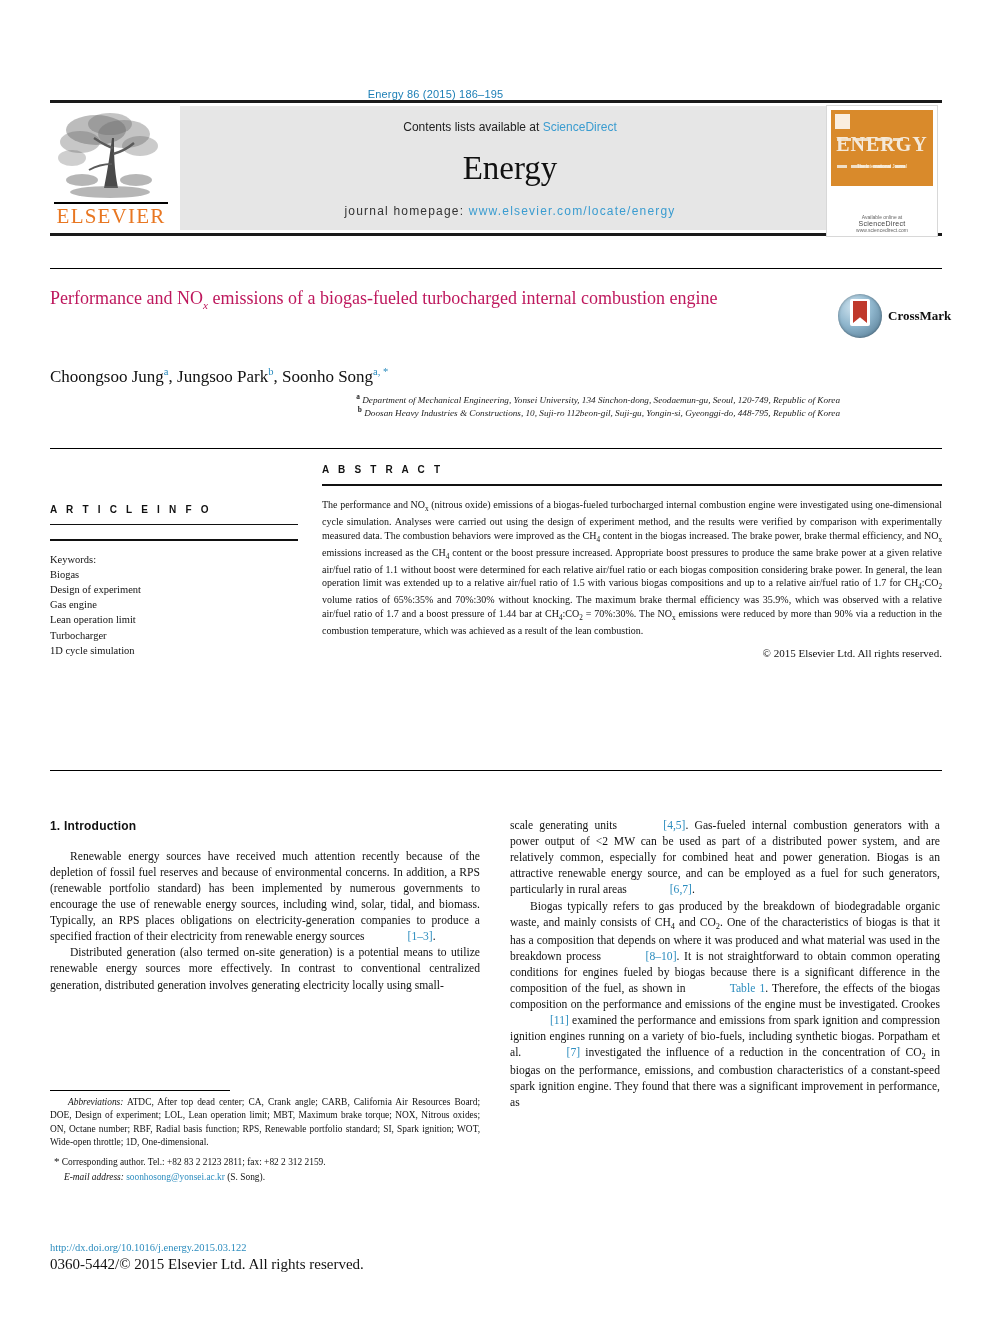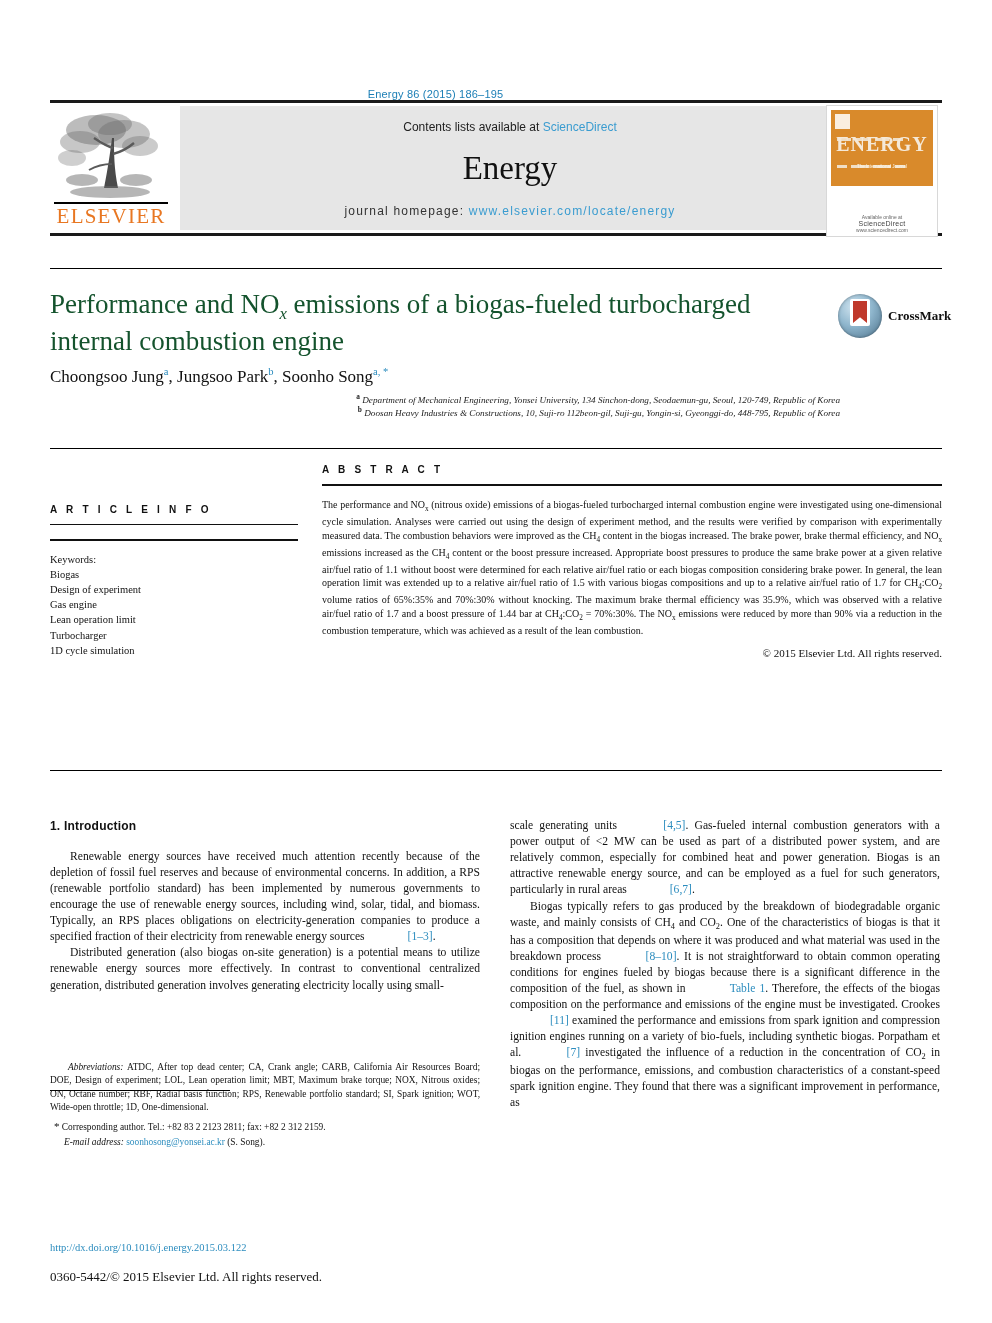--- a/index.html
+++ b/index.html
@@ -75,22 +75,22 @@
   .cover-bottom {
     position:absolute; left:4px; top:108px; width:102px; text-align:center;
     font-family:"Liberation Sans", sans-serif; font-size:5px; color:#666;
   }
   .cover-sd { font-size:7px; color:#444; letter-spacing:.3px; }
 
   
   .title-rule { position:absolute; left:50px; top:268px; width:892px; height:1px; background:#000; }
   .paper-title {
     position:absolute; left:50px; top:288px; width:740px;
-    font-family:"Liberation Serif", serif; font-size:27px; line-height:1.22;
-    color:#14532d; font-weight:400;
+    font-family:"Liberation Serif", serif; font-size:18px; line-height:1.22;
+    color:#be185d; font-weight:400;
   }
   .paper-title sub { font-size:.62em; font-style:italic; }
   .authors {
     position:absolute; left:50px; top:366px; width:780px;
     font-family:"Liberation Serif", serif; font-size:17px; color:#111;
   }
   .authors sup { color:#2b8cbe; font-size:.62em; vertical-align:super; }
   .affil {
     position:absolute; left:50px; width:790px;
     font-family:"Liberation Serif", serif; font-style:italic;
@@ -161,39 +161,39 @@
     font-family:"Liberation Sans", sans-serif; font-size:12px; font-weight:700;
     margin:0 0 14px 0; color:#111; letter-spacing:.2px;
   }
   .body-col p { margin:0; text-indent:20px; }
   .ref { color:#2b8cbe;padding-left:40px; }
   .body-col sub { font-size:.72em; }
 
   
   .foot-rule { position:absolute; left:50px; top:1090px; width:180px; height:1px; background:#000; }
   .footnotes {
-    position:absolute; left:50px; top:1061px; width:430px;
+    position:absolute; left:50px; top:1096px; width:430px;
     font-family:"Liberation Serif", serif; font-size:9.4px; line-height:1.42;
     text-align:justify; color:#111;
   }
   .footnotes .abbr-lbl { font-style:italic; }
   .footnotes .p-abbr { text-indent:18px; margin:0; }
   .corr { margin-top:5px; padding-left:10px; text-indent:-6px; }
   .corr .star { font-size:11px; }
   .email-line { padding-left:14px; margin-top:1px; }
   .email-line .em-lbl { font-style:italic; }
   .email-line a { color:#2b8cbe; text-decoration:none; }
 
   .doi-block { position:absolute; left:50px; top:1242px; width:430px; }
   .doi-link {
     font-family:"Liberation Serif", serif; font-size:10.5px; color:#2b8cbe;
     text-decoration:none; display:block;
   }
   .issn {
-    font-family:"Liberation Serif", serif; font-size:13px; color:#111; margin-top:16px;
+    font-family:"Liberation Serif", serif; font-size:15px; color:#111; margin-top:3px;
   }
 </style>
 </head>
 <body>
 
 <div class="page">
 
   <div class="runninghead">Energy 86 (2015) 186–195</div>
 
   <div class="masthead">
@@ -308,21 +308,21 @@
     <div class="thick-rule"></div>
     <div class="abstract-body">The performance and NO<sub>x</sub> (nitrous oxide) emissions of a biogas-fueled turbocharged internal combustion engine were investigated using one-dimensional cycle simulation. Analyses were carried out using the design of experiment method, and the results were verified by comparison with experimentally measured data. The combustion behaviors were improved as the CH<sub>4</sub> content in the biogas increased. The brake power, brake thermal efficiency, and NO<sub>x</sub> emissions increased as the CH<sub>4</sub> content or the boost pressure increased. Appropriate boost pressures to produce the same brake power at a given relative air/fuel ratio of 1.1 without boost were determined for each relative air/fuel ratio or each biogas composition considering brake power. In general, the lean operation limit was extended up to a relative air/fuel ratio of 1.5 with various biogas compositions and up to a relative air/fuel ratio of 1.7 for CH<sub>4</sub>:CO<sub>2</sub> volume ratios of 65%:35% and 70%:30% without knocking. The maximum brake thermal efficiency was 35.9%, which was observed with a relative air/fuel ratio of 1.7 and a boost pressure of 1.44 bar at CH<sub>4</sub>:CO<sub>2</sub> = 70%:30%. The NO<sub>x</sub> emissions were reduced by more than 90% via a reduction in the combustion temperature, which was achieved as a result of the lean combustion.</div>
     <div class="copyright">© 2015 Elsevier Ltd. All rights reserved.</div>
   </div>
 
   <div class="sec-rule-bot"></div>
 
   <div class="body-col" id="col-left">
     <h2>1. Introduction</h2>
     <p>Renewable energy sources have received much attention recently because of the depletion of fossil fuel reserves and because of environmental concerns. In addition, a RPS (renewable portfolio standard) has been implemented by numerous governments to encourage the use of renewable energy sources, including wind, solar, tidal, and biomass. Typically, an RPS places obligations on electricity-generation companies to produce a specified fraction of their electricity from renewable energy sources <span class="ref">[1–3]</span>.</p>
-    <p>Distributed generation (also biogas on-site generation) is a potential means to utilize renewable energy sources more effectively. In contrast to conventional centralized generation, distributed generation involves generating electricity locally using small-</p>
+    <p>Distributed generation (also termed on-site generation) is a potential means to utilize renewable energy sources more effectively. In contrast to conventional centralized generation, distributed generation involves generating electricity locally using small-</p>
   </div>
 
   <div class="body-col" id="col-right">
     <p style="text-indent:0">scale generating units <span class="ref">[4,5]</span>. Gas-fueled internal combustion generators with a power output of &lt;2 MW can be used as part of a distributed power system, and are relatively common, especially for combined heat and power generation. Biogas is an attractive renewable energy source, and can be employed as a fuel for such generators, particularly in rural areas <span class="ref">[6,7]</span>.</p>
     <p>Biogas typically refers to gas produced by the breakdown of biodegradable organic waste, and mainly consists of CH<sub>4</sub> and CO<sub>2</sub>. One of the characteristics of biogas is that it has a composition that depends on where it was produced and what material was used in the breakdown process <span class="ref">[8–10]</span>. It is not straightforward to obtain common operating conditions for engines fueled by biogas because there is a significant difference in the composition of the fuel, as shown in <span class="ref">Table 1</span>. Therefore, the effects of the biogas composition on the performance and emissions of the engine must be investigated. Crookes <span class="ref">[11]</span> examined the performance and emissions from spark ignition and compression ignition engines running on a variety of bio-fuels, including synthetic biogas. Porpatham et al. <span class="ref">[7]</span> investigated the influence of a reduction in the concentration of CO<sub>2</sub> in biogas on the performance, emissions, and combustion characteristics of a constant-speed spark ignition engine. They found that there was a significant improvement in performance, as</p>
   </div>
 
   <div class="foot-rule"></div>
   <div class="footnotes">
     <p class="p-abbr">

